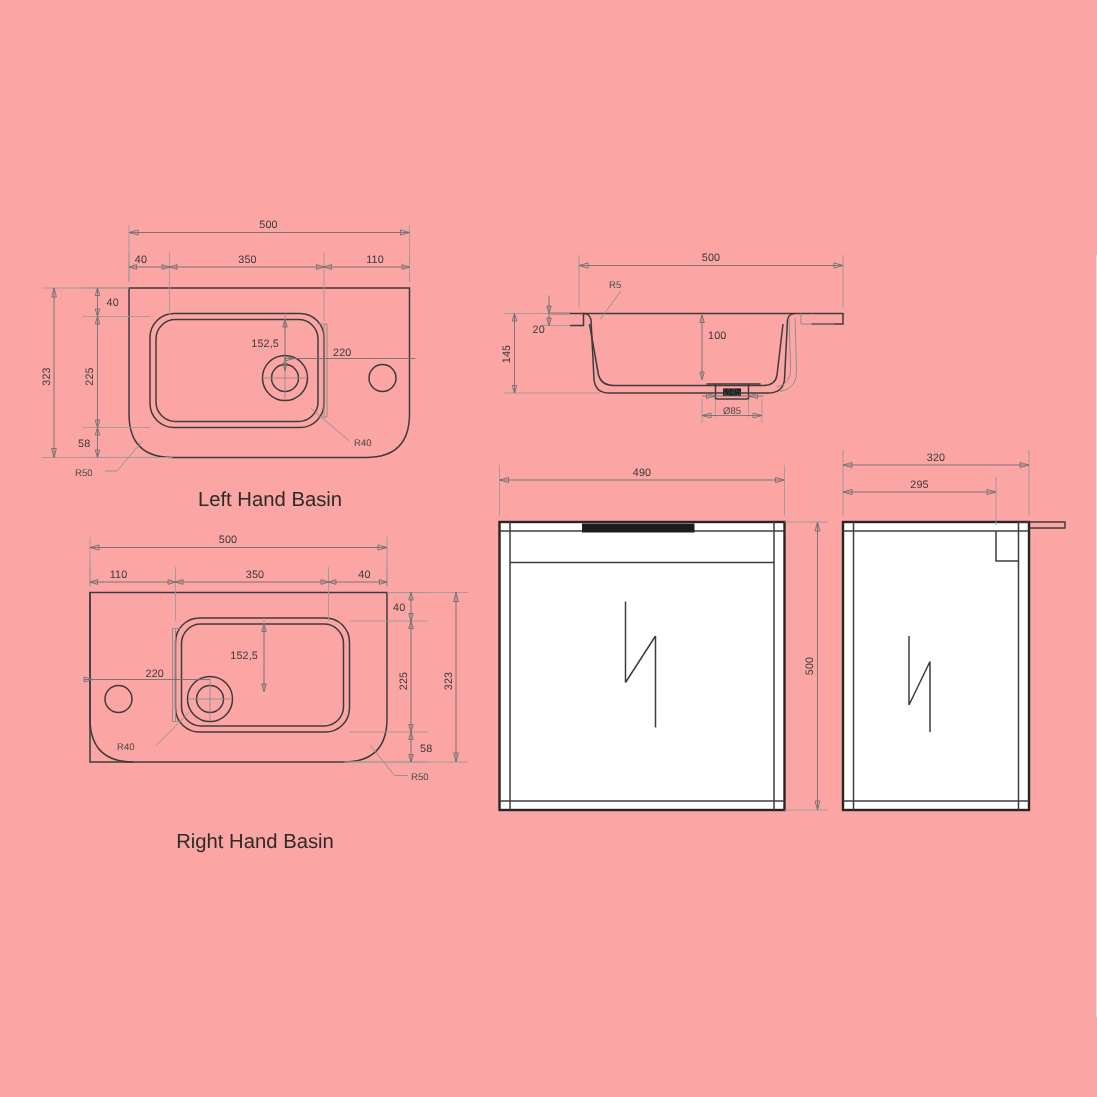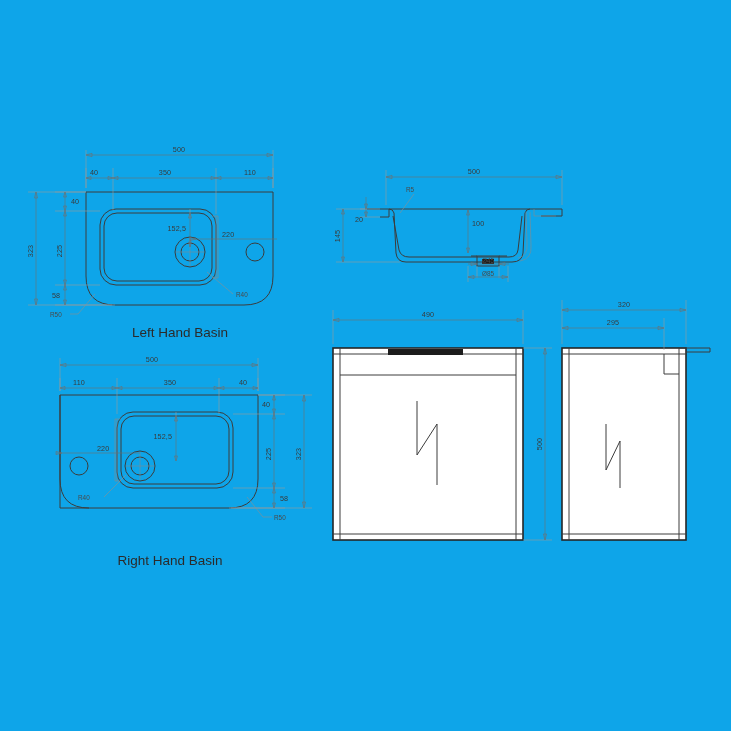--- a/index.html
+++ b/index.html
@@ -4,21 +4,21 @@
 <style>
   html, body {
     margin: 0;
     padding: 0;
     background: #ffffff;
   }
   #sheet {
     position: relative;
     width: 731px;
     height: 731px;
-    background: #0ea5e9;
+    background: #fca5a5;
     font-family: "Liberation Sans", sans-serif;
     overflow: hidden;
   }
   #sheet svg {
     position: absolute;
     left: 0;
     top: 0;
   }
   .dimtext {
     font-family: "Liberation Sans", sans-serif;

